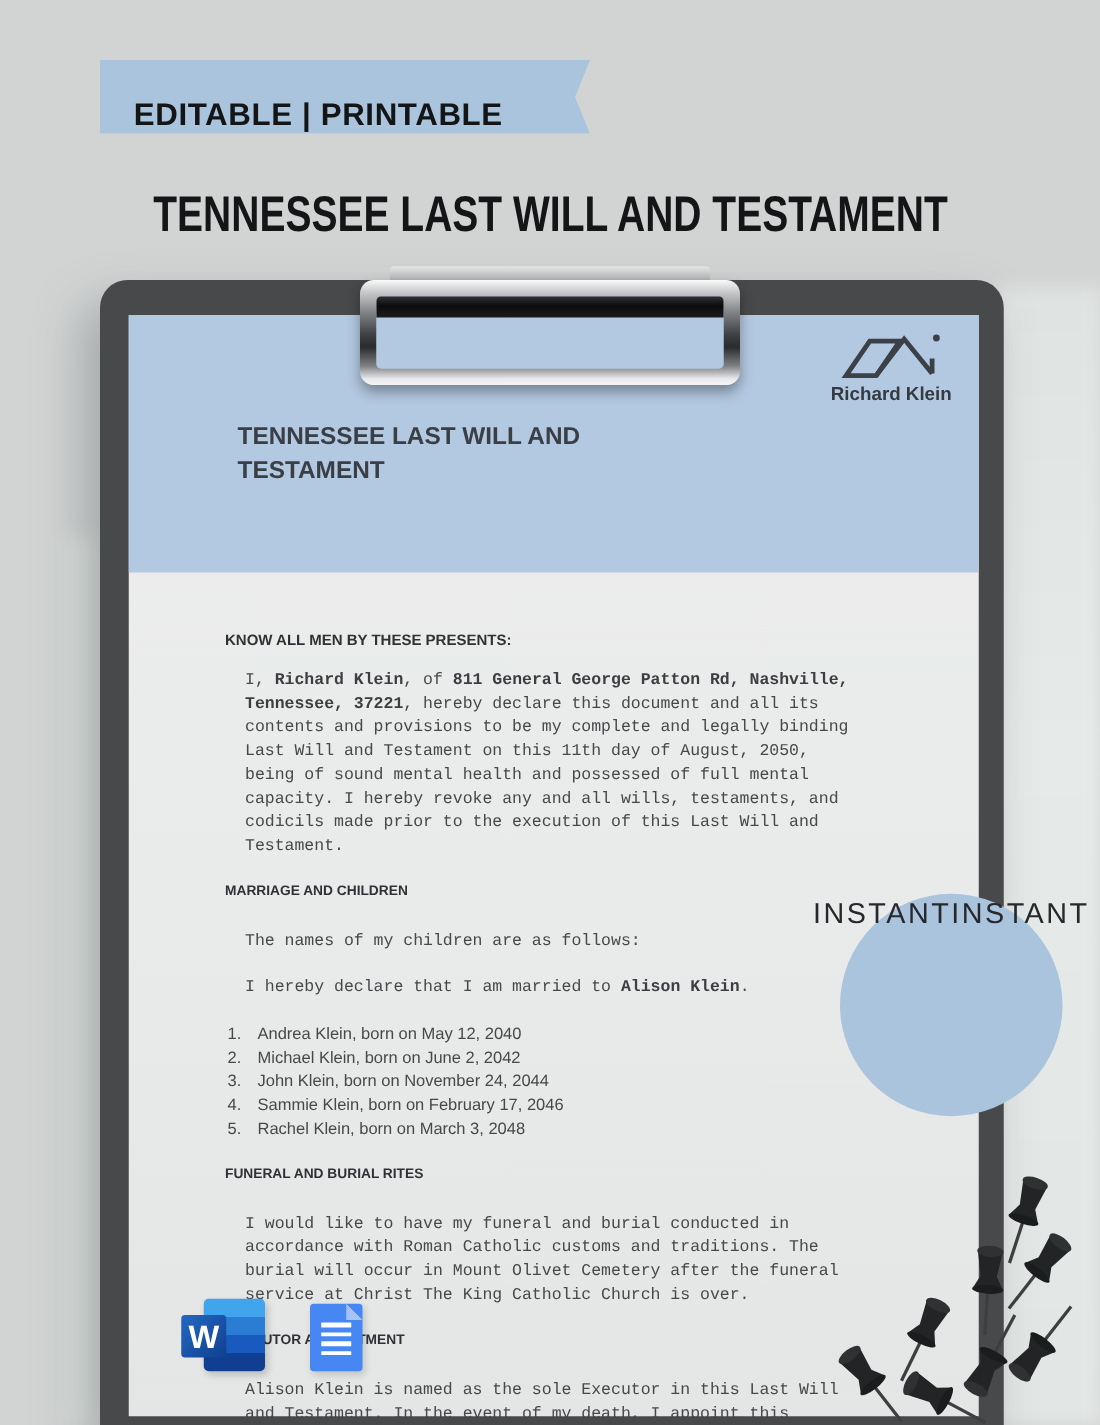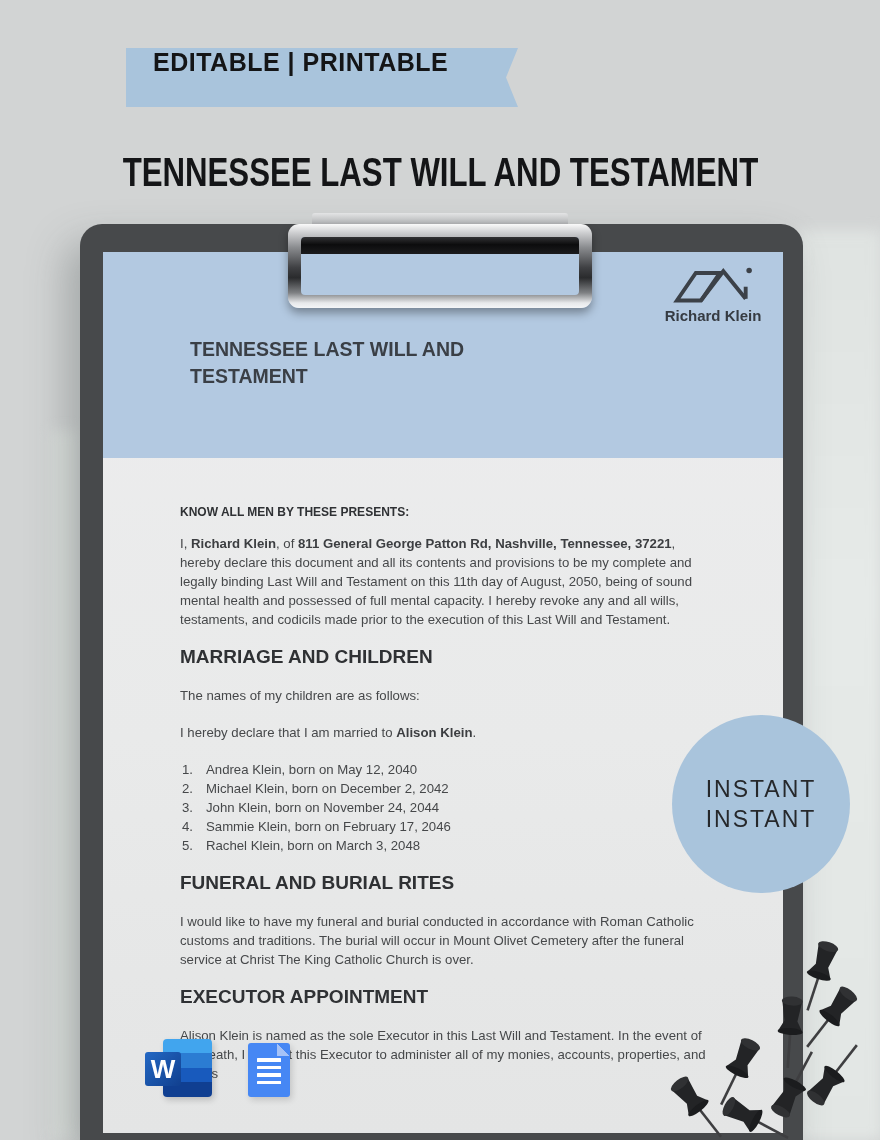--- a/index.html
+++ b/index.html
@@ -8,21 +8,21 @@
     background:#d2d4d4;}
   .bg-band{position:absolute;filter:blur(7px);z-index:1;}
   .bg-right{left:797px;top:230px;width:85px;height:910px;
     background:linear-gradient(180deg,#dfe3e1,#e6eae8 40%,#e2e6e4);}
   .bg-left{left:52px;top:430px;width:26px;height:710px;background:#e0e5e1;opacity:.8;}
 
   
   .banner{position:absolute;left:80px;top:48px;width:392px;height:59px;z-index:3;
     background:var(--accent_blue,#a9c4dc);
     clip-path:polygon(0 0,100% 0,calc(100% - 12px) 50%,100% 100%,0 100%);
-    display:flex;align-items:flex-start;margin-left:46px;}
+    display:flex;align-items:flex-end;}
   .banner span{padding-left:27px;font-size:25px;font-weight:bold;letter-spacing:.5px;
     color:var(--title_black,#141517);}
 
   
   .page-title{position:absolute;left:0;top:150px;width:880px;text-align:center;z-index:3;margin:0;}
   .page-title span{display:inline-block;font-size:40px;font-weight:bold;
     color:var(--title_black,#141517);transform:scaleX(.78);transform-origin:center;
     white-space:nowrap;letter-spacing:0;}
 
   
@@ -35,43 +35,43 @@
   .doc-title{position:absolute;left:87px;top:84px;width:320px;margin:0;
     font-size:19.5px;line-height:27px;font-weight:bold;color:#3a3f46;}
   .logo{position:absolute;left:552px;top:12px;width:116px;text-align:center;}
   .logo svg{display:block;margin:0 auto;}
   .logo-name{font-size:15px;font-weight:bold;color:#363b42;margin-top:1px;white-space:nowrap;}
 
   
   .paper-body{padding:45px 77px 0 77px;font-size:13.2px;line-height:19px;
     color:var(--body_text,#46484a);}
   .opening-h{font-size:12px;font-weight:bold;color:var(--heading_text,#2f3134);margin:0 0 12px;}
-  .sec-h{font-size:19px;font-weight:bold;color:var(--heading_text,#2f3134);margin:18px 0 20px;}
-  .paper-body p{margin:0 0 18px;}
+  .sec-h{font-size:11px;font-weight:bold;color:var(--heading_text,#2f3134);margin:18px 0 20px;}
+  .paper-body p{margin:0 16px 18px;font-family:Liberation Mono, monospace;}
   .b{font-weight:bold;color:#3c3e41;}
   ol.children{list-style:none;counter-reset:kid;margin:0 0 18px;padding:0;}
   ol.children li{counter-increment:kid;position:relative;padding-left:26px;line-height:19px;}
   ol.children li::before{content:counter(kid) ".";position:absolute;left:2px;}
 
   
   .hinge{position:absolute;left:312px;top:213px;width:256px;height:15px;z-index:4;
     border-radius:3px;background:linear-gradient(180deg,#e3e4e5,#9fa1a3);}
   .clip{position:absolute;left:288px;top:224px;width:304px;height:84px;z-index:5;
     border-radius:11px;padding:13px;box-sizing:border-box;
     background:linear-gradient(180deg,#fafafa 0%,#cfd0d2 10%,#8a8c8f 28%,#3f4043 52%,#2a2b2d 64%,#7f8184 82%,#e8e9eb 94%,#f4f5f7 100%);
     box-shadow:0 5px 10px rgba(0,0,0,.35);}
   .clip-window{position:relative;width:100%;height:100%;border-radius:4px;overflow:hidden;
     background:var(--paper_header_blue,#b3c9e1);}
   .clip-bar{position:absolute;left:0;top:0;width:100%;height:17px;
     background:linear-gradient(180deg,#323234,#0c0c0d 45%,#1b1b1d);}
 
   
   .badge{position:absolute;left:672px;top:715px;width:178px;height:178px;z-index:7;
     border-radius:50%;background:var(--accent_blue,#a9c4dc);
-    display:flex;flex-direction:column;align-items:center;justify-content:center;}
+    display:flex;flex-direction:row;align-items:flex-start;justify-content:center;}
   .badge div{font-size:23px;letter-spacing:2px;color:var(--badge_text,#26282b);line-height:30px;}
 
   
   .word-icon{position:absolute;left:163px;top:1039px;width:49px;height:58px;z-index:6;
     border-radius:4px;overflow:hidden;box-shadow:2px 3px 6px rgba(0,0,0,.18);
     background:linear-gradient(180deg,#41a5ee 0%,#41a5ee 25%,#2b7cd3 25%,#2b7cd3 50%,#185abd 50%,#185abd 75%,#103f91 75%,#103f91 100%);}
   .word-square{position:absolute;left:145px;top:1052px;width:36px;height:34px;z-index:7;
     border-radius:3px;background:linear-gradient(135deg,#2368c4,#11408f);
     display:flex;align-items:center;justify-content:center;
     color:#fff;font-size:26px;font-weight:bold;}
@@ -119,21 +119,21 @@
 
       <div class="paper-body">
         <div class="opening-h">KNOW ALL MEN BY THESE PRESENTS:</div>
         <p><span>I, </span><span class="b">Richard Klein</span><span>, of </span><span class="b">811 General George Patton Rd, Nashville, Tennessee, 37221</span><span>, hereby declare this document and all its contents and provisions to be my complete and legally binding Last Will and Testament on this 11th day of August, 2050, being of sound mental health and possessed of full mental capacity. I hereby revoke any and all wills, testaments, and codicils made prior to the execution of this Last Will and Testament.</span></p>
 
         <div class="sec-h">MARRIAGE AND CHILDREN</div>
         <p>The names of my children are as follows:</p>
         <p><span>I hereby declare that I am married to </span><span class="b">Alison Klein</span><span>.</span></p>
         <ol class="children">
           <li>Andrea Klein, born on May 12, 2040</li>
-          <li>Michael Klein, born on December 2, 2042</li>
+          <li>Michael Klein, born on June 2, 2042</li>
           <li>John Klein, born on November 24, 2044</li>
           <li>Sammie Klein, born on February 17, 2046</li>
           <li>Rachel Klein, born on March 3, 2048</li>
         </ol>
 
         <div class="sec-h">FUNERAL AND BURIAL RITES</div>
         <p>I would like to have my funeral and burial conducted in accordance with Roman Catholic customs and traditions. The burial will occur in Mount Olivet Cemetery after the funeral service at Christ The King Catholic Church is over.</p>
 
         <div class="sec-h">EXECUTOR APPOINTMENT</div>
         <p>Alison Klein is named as the sole Executor in this Last Will and Testament. In the event of my death, I appoint this Executor to administer all of my monies, accounts, properties, and assets</p>

